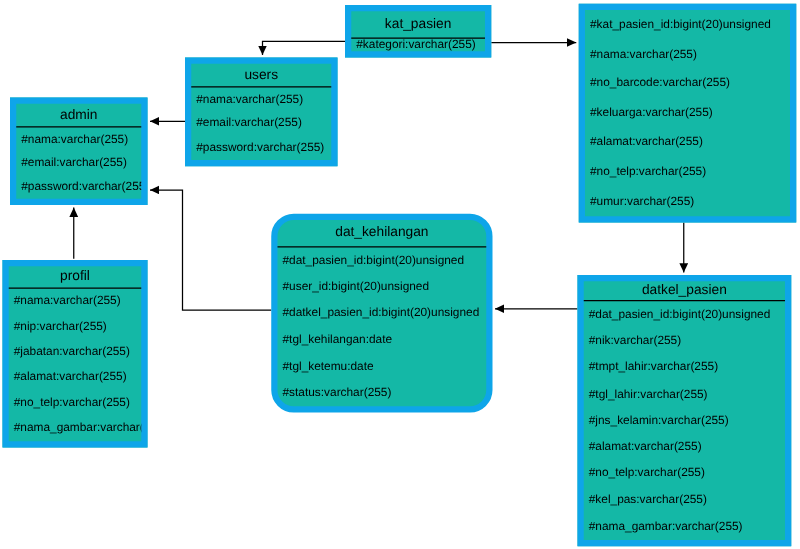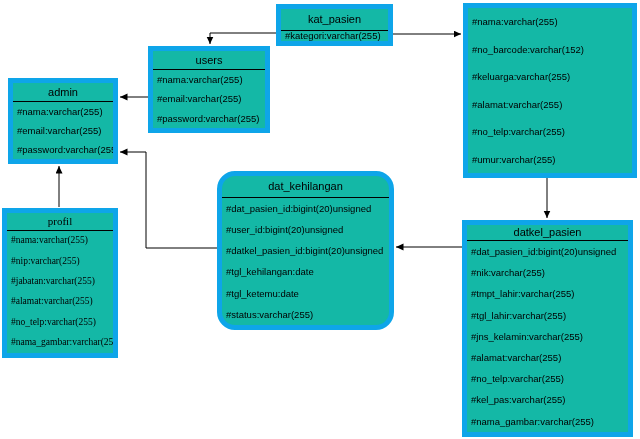--- a/index.html
+++ b/index.html
@@ -64,21 +64,21 @@
   }
   
   #e-kat_pasien      { left: 276px; top: 4px;   width: 117px; height: 42px; }
   #e-kat_pasien      .e-title { height: 21px; }
   #e-dat_pasien      { left: 463px; top: 3px;   width: 174px; height: 175px; }
   #e-dat_pasien      .e-title { height: 17px; }
   #e-users           { left: 148px; top: 46px;  width: 122px; height: 87px; }
   #e-users           .e-title { height: 18px; }
   #e-admin           { left: 8px;   top: 78px;  width: 110px; height: 86px; }
   #e-admin           .e-title { height: 18px; }
-  #e-profil          { left: 2px;   top: 208px; width: 116px; height: 150px; font-family: Liberation Serif, serif; }
+  #e-profil          { left: 2px;   top: 208px; width: 116px; height: 150px; }
   #e-profil          .e-title { height: 17px; }
   #e-dat_kehilangan  { left: 217px; top: 171px; width: 177px; height: 159px; border-radius: 18px; }
   #e-dat_kehilangan  .e-title { height: 21px; }
   #e-datkel_pasien   { left: 462px; top: 220px; width: 171px; height: 217px; }
   #e-datkel_pasien   .e-title { height: 15px; }
 </style>
 </head>
 <body>
 
 <div class="canvas">
@@ -100,22 +100,23 @@
 
   <div class="entity" id="e-kat_pasien">
     <div class="e-title">kat_pasien</div>
     <div class="e-fields">
       <div class="e-field">#kategori:varchar(255)</div>
     </div>
   </div>
 
   <div class="entity" id="e-dat_pasien">
     <div class="e-fields">
+      <div class="e-field">#kat_pasien_id:bigint(20)unsigned</div>
       <div class="e-field">#nama:varchar(255)</div>
-      <div class="e-field">#no_barcode:varchar(152)</div>
+      <div class="e-field">#no_barcode:varchar(255)</div>
       <div class="e-field">#keluarga:varchar(255)</div>
       <div class="e-field">#alamat:varchar(255)</div>
       <div class="e-field">#no_telp:varchar(255)</div>
       <div class="e-field">#umur:varchar(255)</div>
     </div>
   </div>
 
   <div class="entity" id="e-users">
     <div class="e-title">users</div>
     <div class="e-fields">

